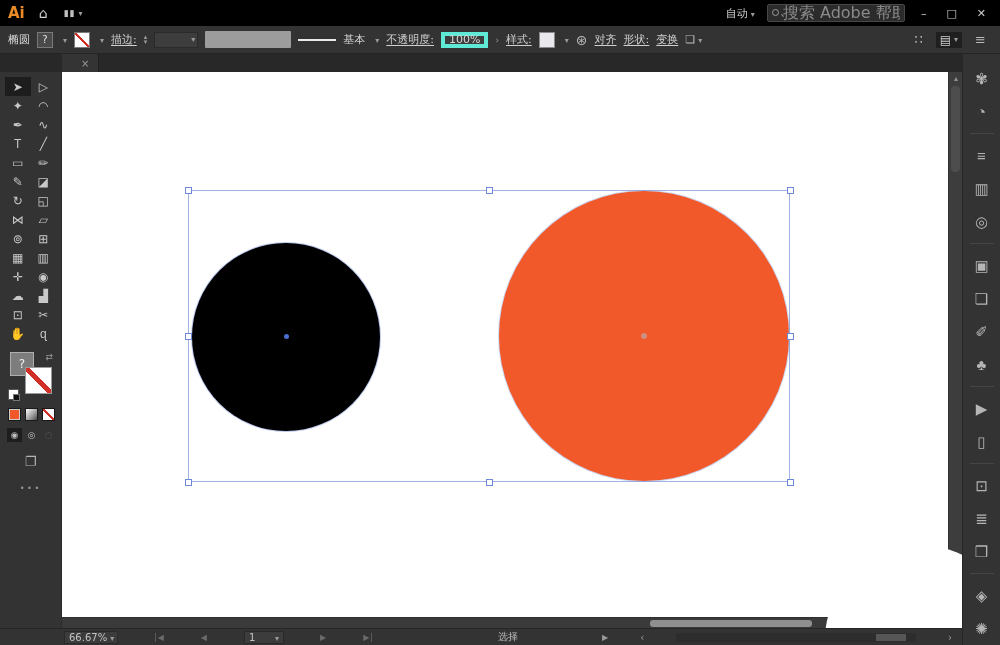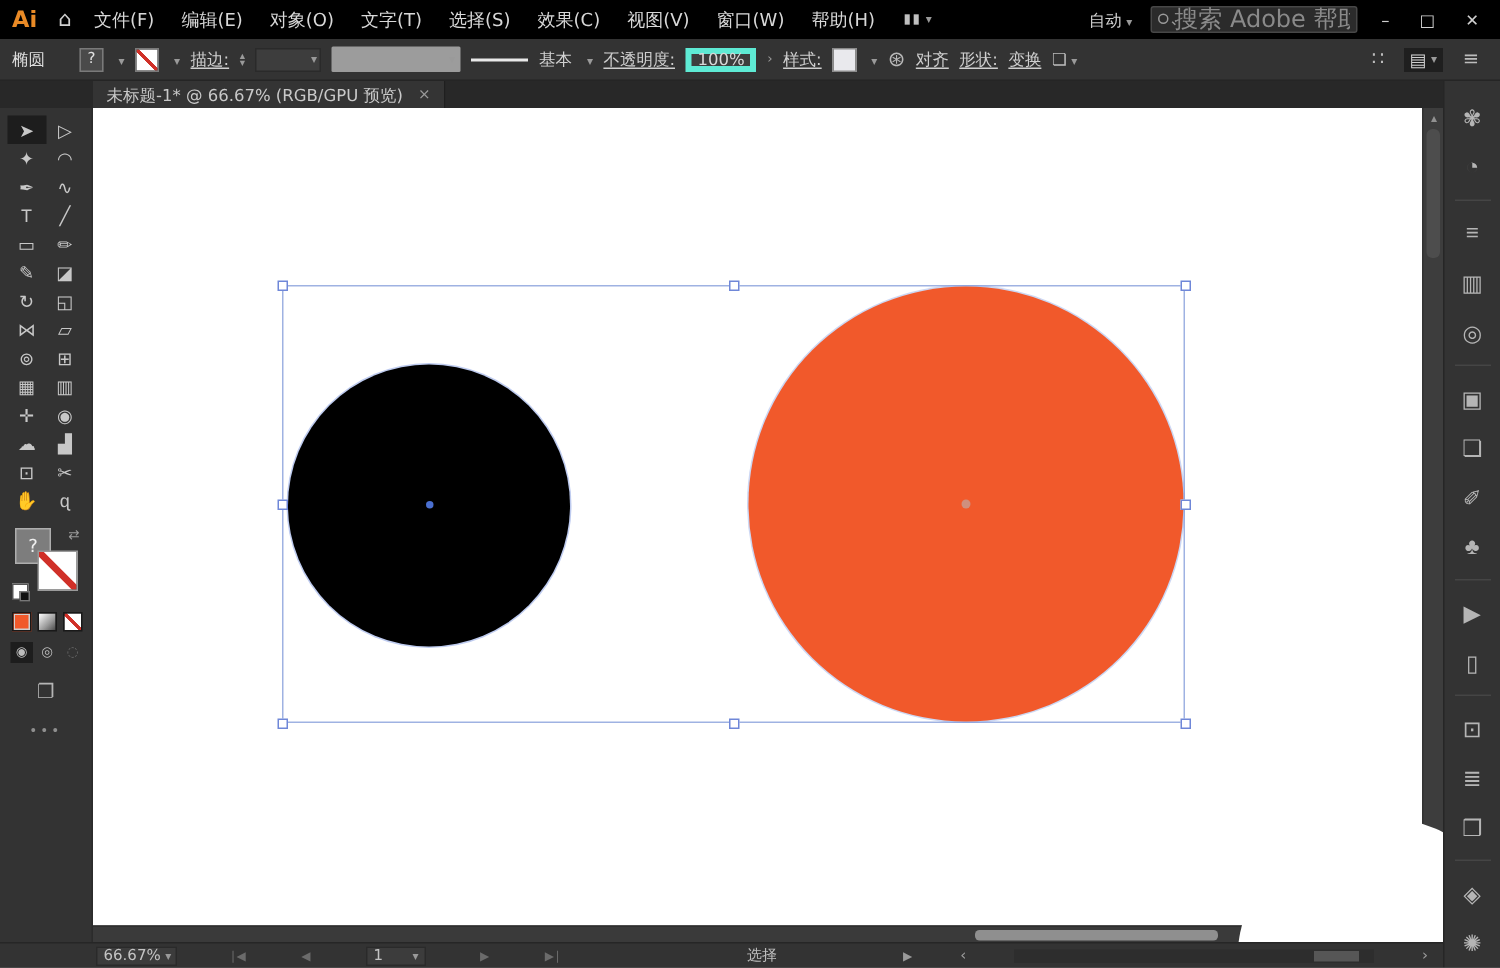--- a/index.html
+++ b/index.html
@@ -19,21 +19,21 @@
   .searchbox{width:128px;height:16px;background:#2b2b2b;border:1px solid #474747;border-radius:2px;
              display:flex;align-items:center;padding:0 4px;gap:3px;}
   .mag{position:relative;width:8px;height:8px;flex:0 0 auto;}
   .mag::before{content:"";position:absolute;left:0;top:0;width:5px;height:5px;border:1px solid #9a9a9a;border-radius:50%;}
   .mag::after{content:"";position:absolute;left:6px;top:6px;width:3px;height:1px;background:#9a9a9a;transform:rotate(45deg);}
   .search-ph{font-size:16px;color:#8a8a8a;white-space:nowrap;overflow:hidden;}
   .winbtn{font-size:11px;color:#cfcfcf;padding:0 4px;}
   
   .controlbar{position:absolute;left:0;top:26px;width:1000px;height:28px;background:#333;
               border-bottom:1px solid #252525;display:flex;align-items:center;padding:0 8px;gap:7px;box-sizing:border-box;font-size:11px;}
-  .cb-label{color:#dcdcdc;margin-right:16px;}
+  .cb-label{color:#dcdcdc;margin-right:0;}
   .swatch{width:16px;height:16px;border:1px solid #7a7a7a;box-sizing:border-box;display:flex;align-items:center;justify-content:center;}
   .fill-q{background:#4a4a4a;color:#e0e0e0;font-size:10px;}
   .none-diag{background:linear-gradient(to top right,#fff 44%,#d03028 45%,#d03028 55%,#fff 56%);}
   .cb-link{color:#cfcfcf;text-decoration:underline;text-underline-offset:2px;}
   .stepper{display:inline-flex;flex-direction:column;line-height:5px;font-size:7px;color:#9a9a9a;}
   .cb-select{width:44px;height:16px;background:#3d3d3d;border:1px solid #2a2a2a;display:flex;align-items:center;justify-content:flex-end;padding:0 2px;box-sizing:border-box;}
   .profile-disabled{width:86px;height:17px;background:#9c9c9c;border-radius:1px;display:flex;align-items:center;justify-content:flex-end;color:#6e6e6e;font-size:9px;padding:0 4px;box-sizing:border-box;}
   .brush-line{width:38px;height:2px;background:#e9e9e9;}
   .value-box{min-width:42px;height:16px;background:#3d3d3d;border:4px solid #5eead4;display:flex;align-items:center;padding:0 4px;box-sizing:border-box;color:#d8d8d8;}
   .chev{color:#9a9a9a;font-size:9px;}
@@ -109,32 +109,20 @@
   .htrack-thumb{position:absolute;left:200px;top:1px;width:30px;height:7px;background:#565656;}
 </style>
 </head>
 <body>
 
 <div id="app">
 
   <div class="menubar">
     <span class="ai-logo">Ai</span>
     <span class="home-icon">⌂</span>
-    <div style="display:flex;align-items:center;">
-
-    <span class="menu-item">文件(F)</span>
-        <span class="menu-item">编辑(E)</span>
-        <span class="menu-item">对象(O)</span>
-        <span class="menu-item">文字(T)</span>
-        <span class="menu-item">选择(S)</span>
-        <span class="menu-item">效果(C)</span>
-        <span class="menu-item">视图(V)</span>
-        <span class="menu-item">窗口(W)</span>
-        <span class="menu-item">帮助(H)</span>
-      </div>
     <span class="panels-toggle dd">▮▮</span>
     <div class="mb-right">
       <span class="auto-select dd">自动</span>
       <div class="searchbox">
         <span class="mag dd"></span>
         <span class="search-ph">搜索 Adobe 帮助</span>
       </div>
       <span class="winbtn">–</span>
       <span class="winbtn">□</span>
       <span class="winbtn">✕</span>
@@ -170,21 +158,20 @@
     <span class="dd" style="color:#bcbcbc;font-size:11px;">❏</span>
     <div class="cb-right">
       <span class="grid-icon">∷</span>
       <span class="ws-chip dd">▤</span>
       <span class="hamburger">≡</span>
     </div>
   </div>
 
   <div class="tabbar">
     <div class="tab">
-      <span>未标题-1* @ 66.67% (RGB/GPU 预览)</span>
       <span class="tab-close">×</span>
     </div>
   </div>
 
   <div class="dock">
     <div class="dock-icons">
 
     <button class="dock-item">✾</button>
         <button class="dock-item">◔</button>
         <button class="dock-item divider_before">≡</button>

